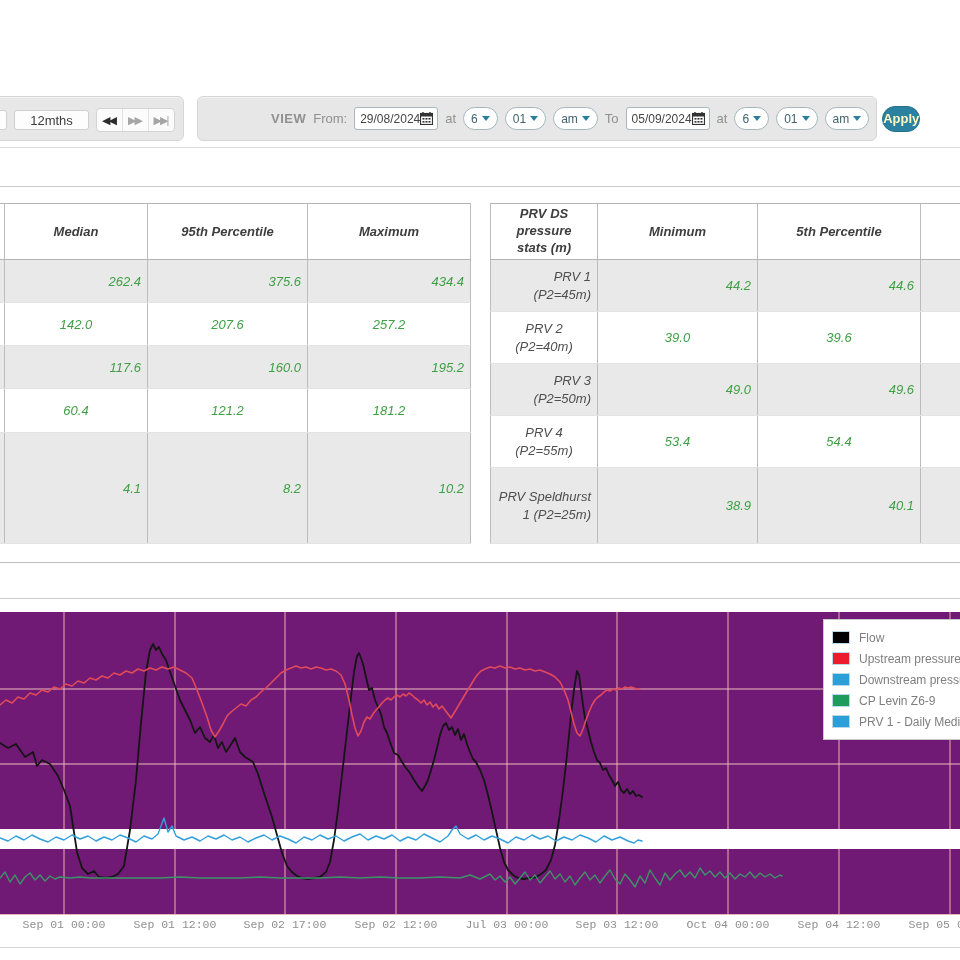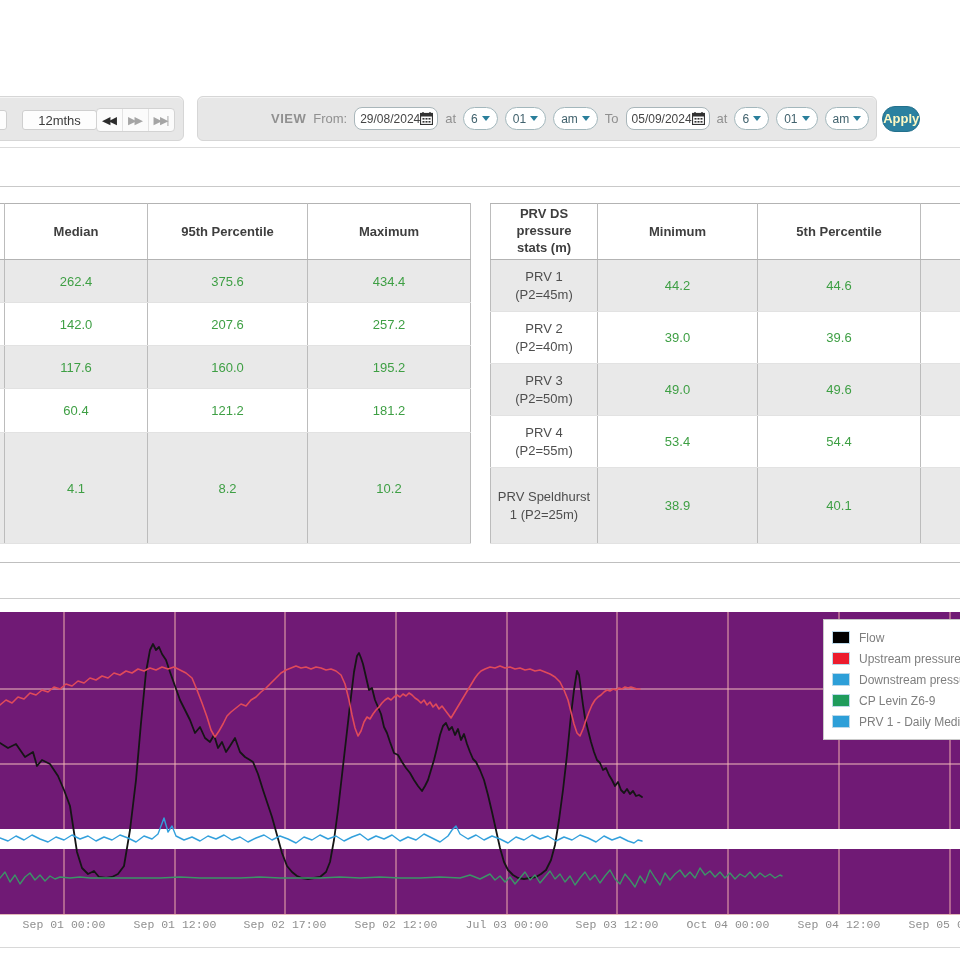--- a/index.html
+++ b/index.html
@@ -11,55 +11,55 @@
   
   .panel { position:absolute; top:96px; height:45px; background:#e7e7e7;
     border:1px solid #d6d6d6; border-radius:6px; box-shadow:inset 0 1px 0 #f4f4f4; }
   .panel-left { left:-36px; width:220px; }
   .panel-view { left:197px; width:680px; display:flex; align-items:center;
     padding-left:25px; gap:7px; }
 
   .btn-white { background:#fdfdfd; border:1px solid #cfcfcf; border-radius:3px;
     color:#3c3c3c; font-size:13px; display:flex; align-items:center; justify-content:center; }
   .stub-btn { position:absolute; left:6px; top:13px; width:36px; height:20px; }
-  .range-btn { position:absolute; left:49px; top:13px; width:75px; height:20px;margin-left:8px; }
+  .range-btn { position:absolute; left:49px; top:13px; width:75px; height:20px; }
 
   .nav-group { position:absolute; left:131px; top:11px; width:79px; height:24px;
     background:#fbfbfb; border:1px solid #d3d3d3; border-radius:4px; display:flex; }
   .nav-btn { flex:1; display:flex; align-items:center; justify-content:center;
     font-size:11px; letter-spacing:-2px; padding-right:2px; }
   .nav-btn + .nav-btn { border-left:1px solid #e3e3e3; }
   .nav-dark { color:#2b2b2b; } .nav-gray { color:#a5a5a5; }
 
   .tb-label { color:#909090; font-size:13px; white-space:nowrap; }
   .view-label { font-weight:bold; letter-spacing:.5px;margin-left:48px; }
 
   .date-input { width:86px; height:23px; background:#fff; border:1px solid #a9b6ba;
-    border-radius:8px; display:flex; align-items:center; justify-content:space-between;
+    border-radius:3px; display:flex; align-items:center; justify-content:space-between;
     padding:0 4px 0 5px; color:#454545; font-size:12px; white-space:nowrap; }
   .cal-icon { width:13px; height:13px; flex:none; }
 
   .pill { height:23px; background:#fff; border:1px solid #a3b7bc; border-radius:12px;
     display:flex; align-items:center; gap:4px; padding:0 7px; color:#41626d;
     font-size:12px; white-space:nowrap; }
   .chev { width:0; height:0; border-left:4px solid transparent;
     border-right:4px solid transparent; border-top:5px solid #2a7f9b; }
 
   .apply-btn { width:70px; height:26px; border-radius:14px; background:#2b81a0;
     border:1px solid #23708c; color:#fef9c3; font-weight:bold; font-size:13px;
     display:flex; align-items:center; justify-content:center; margin-left:6px; }
 
   
   .stat-table { border-collapse:collapse; table-layout:fixed; background:#fff; }
   .stat-table td, .stat-table th { border-left:1px solid #bcbcbc; border-right:1px solid #bcbcbc;
-    text-align:center; vertical-align:middle; font-size:13px; padding:0 6px; }
+    text-align:center; vertical-align:middle; font-size:13px; padding:0 6px;font-style:italic; }
   .stat-table th { border-top:1px solid #b3b3b3; border-bottom:1px solid #b3b3b3;
     color:#3e3e3e; font-weight:600; background:#fff; }
   .stat-table td { border-bottom:1px solid #e2e2e2; }
-  .row-gray td { background:#e9e9e9; }
+  .row-gray td { background:#e9e9e9;text-align:right; }
   .row-white td { background:#ffffff; }
   .val-green { color:#3e9f44; }
   .prv-label { color:#4e4e4e; line-height:1.35; }
   .tbl-wrap { position:absolute; top:203px; }
 
   
   .chart { position:absolute; left:0; top:612px; width:960px; height:303px;
     background:#701a75; border-bottom:1px solid #e2b9b9; }
   .chart svg { position:absolute; left:0; top:0; }
 

